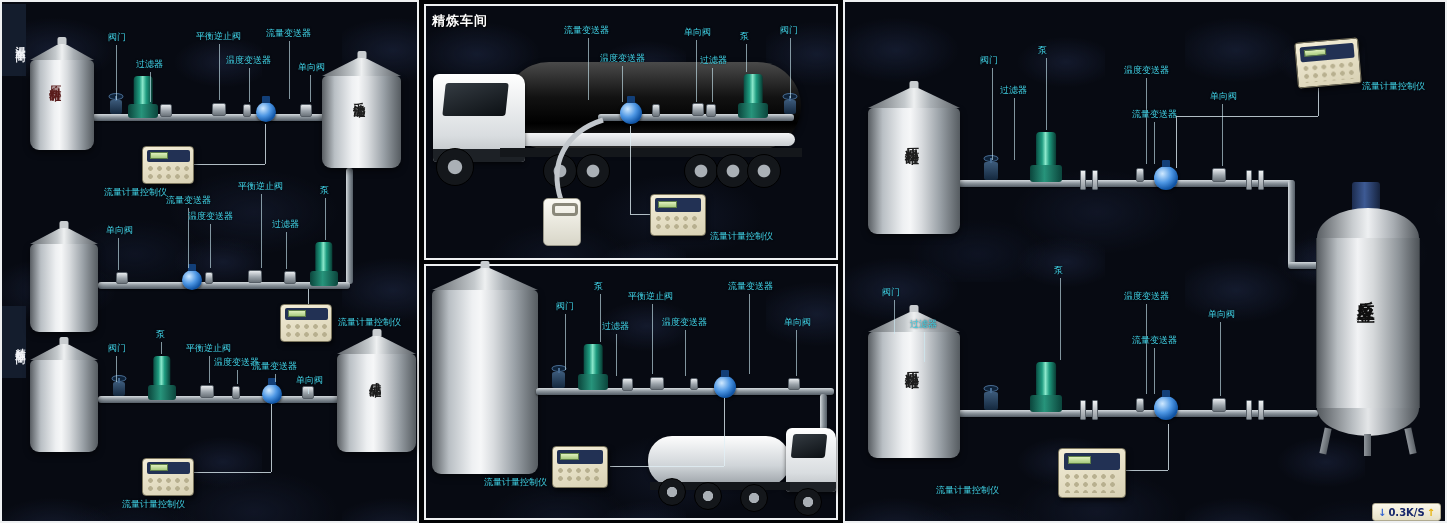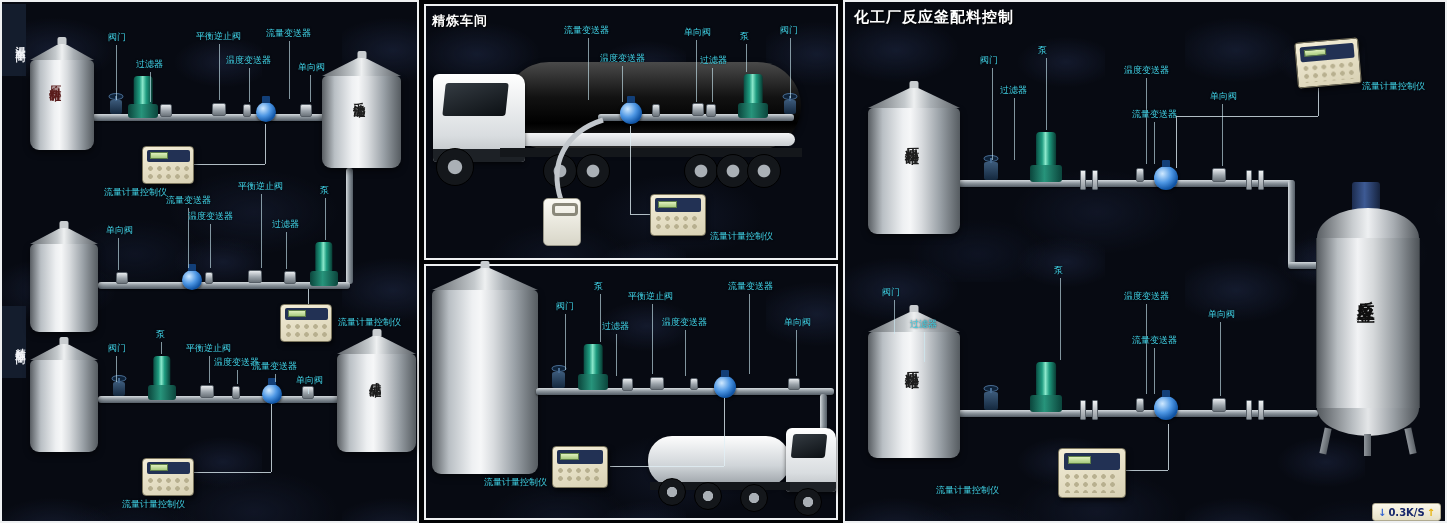--- a/index.html
+++ b/index.html
@@ -253,21 +253,20 @@
   <div class="lbl" style="left:602px;top:322px">过滤器</div>
   <div class="ld" style="left:616px;top:334px;height:42px"></div>
   <div class="lbl" style="left:662px;top:318px">温度变送器</div>
   <div class="ld" style="left:685px;top:330px;height:46px"></div>
   <div class="lbl" style="left:728px;top:282px">流量变送器</div>
   <div class="ld" style="left:749px;top:294px;height:80px"></div>
   <div class="lbl" style="left:784px;top:318px">单向阀</div>
   <div class="ld" style="left:796px;top:330px;height:46px"></div>
   <div class="lbl" style="left:484px;top:478px">流量计量控制仪</div>
 
-  <div class="ptitle" style="left:854px;top:8px;font-size:15px">化工厂反应釜配料控制</div>
 
   <div class="pipe" style="left:958px;top:180px;width:336px"></div>
   <div class="pipev" style="left:1288px;top:180px;height:88px"></div>
   <div class="pipe" style="left:1288px;top:262px;width:32px"></div>
   <div class="pipe" style="left:958px;top:410px;width:360px"></div>
 
   <div class="tank" style="left:868px;top:108px;width:92px;height:126px;--cone:22px"></div>
   <div class="tanklabel vtext" style="left:904px;top:136px;font-size:14px">原料罐</div>
   <div class="tank" style="left:868px;top:332px;width:92px;height:126px;--cone:22px"></div>
   <div class="tanklabel vtext" style="left:904px;top:360px;font-size:14px">原料罐</div>

